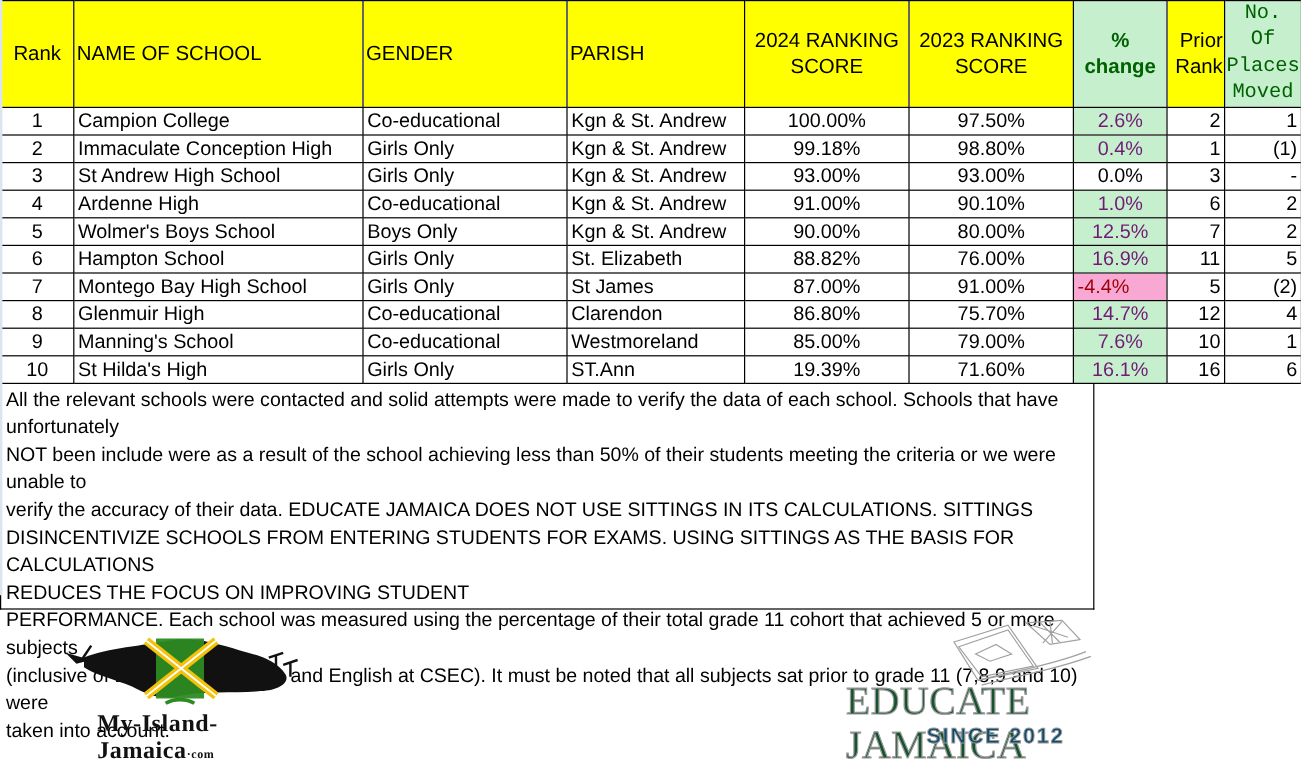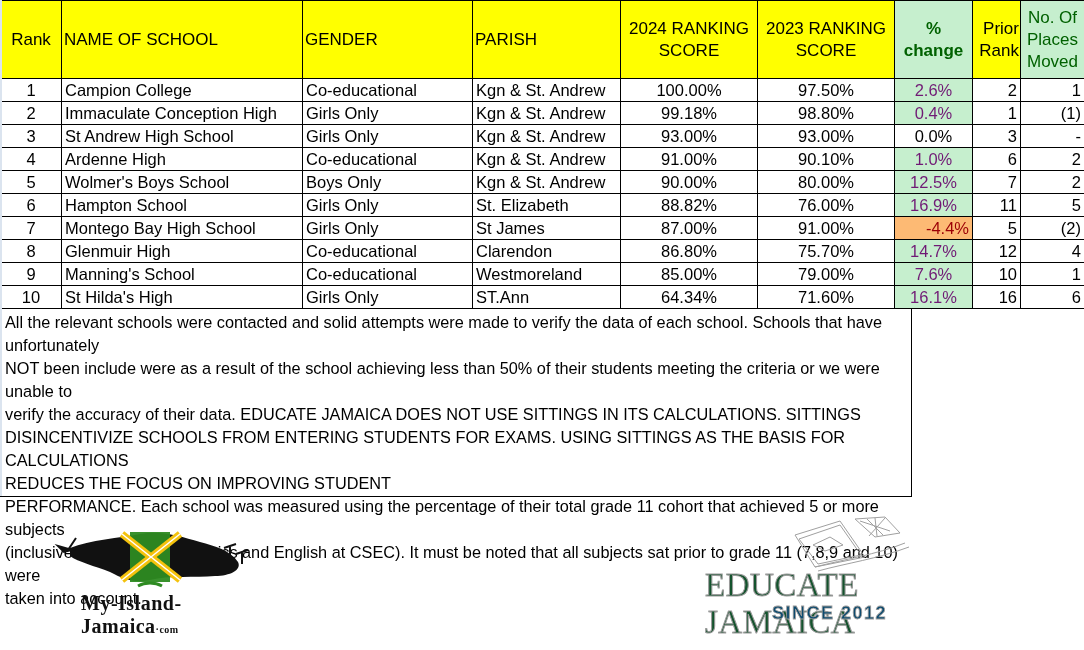--- a/index.html
+++ b/index.html
@@ -12,21 +12,21 @@
     table.rank-table { border-collapse: collapse; table-layout: fixed; width: 1084px; }
     table.rank-table th, table.rank-table td { border: 1px solid #000; font-weight: normal; overflow: hidden; white-space: nowrap; }
     table.rank-table th { background: #ffff00; height: 78px; font-size: 17px; line-height: 22px; vertical-align: middle; padding: 0 2px; }
     table.rank-table th.green { background: #c6efce; color: #006100; }
     table.rank-table th.wrap { white-space: normal; }
     table.rank-table td { height: 23px; font-size: 16.5px; line-height: 21px; padding: 0 3px; }
     .c { text-align: center; }
     .l { text-align: left; }
     .r { text-align: right; }
     td.pos { background: #c6efce; color: #701a75; text-align: center; }
-    td.neg { background: #fdba74; color: #9c0006; text-align: right; }
+    td.neg { background: #f9a8d4; color: #9c0006; text-align: left; }
     td.zero { text-align: center; }
 
     .notes { width: 912px; border: 1px solid #000; border-top: none; height: 188px; padding: 2px 4px; font-size: 16.3px; line-height: 23px; }
 
     .logo-left { position: absolute; left: 30px; top: 520px; width: 240px; height: 100px; }
     .logo-left .brand { position: absolute; left: 6px; top: 72px; font-family: "Liberation Serif", serif; font-size: 20px; font-weight: bold; letter-spacing: 0.5px; color: #111; margin-left: 45px; }
     .logo-left .brand small { font-size: 10px; }
 
     .logo-right { position: absolute; left: 700px; top: 515px; width: 300px; height: 115px; }
     .logo-right .brand { position: absolute; left: 5px; top: 52px; font-family: "Liberation Serif", serif; font-size: 33px; color: #14532d; -webkit-text-stroke: 1px #9a9a9a; letter-spacing: 0.5px; }
@@ -51,21 +51,21 @@
     <thead>
       <tr>
         <th class="c">Rank</th>
         <th class="l">NAME OF SCHOOL</th>
         <th class="l">GENDER</th>
         <th class="l">PARISH</th>
         <th class="c wrap">2024 RANKING SCORE</th>
         <th class="c wrap">2023 RANKING SCORE</th>
         <th class="c wrap green" style="padding:0 8px;font-weight:bold;">% change</th>
         <th class="r wrap" style="padding:0 1px;">Prior Rank</th>
-        <th class="c wrap green" style="padding:0 1px;">No. Of Places Moved</th>
+        <th class="c wrap green" style="padding:0 1px;font-family:Liberation Mono, monospace;">No. Of Places Moved</th>
       </tr>
     </thead>
     <tbody id="rows">
 
   <tr>
     <td class="c">1</td>
     <td class="l">Campion College</td>
     <td class="l">Co-educational</td>
     <td class="l">Kgn &amp; St. Andrew</td>
     <td class="c">100.00%</td>
@@ -169,21 +169,21 @@
     <td class="pos">7.6%</td>
     <td class="r">10</td>
     <td class="r">1</td>
   </tr>
 
   <tr>
     <td class="c">10</td>
     <td class="l">St Hilda's High</td>
     <td class="l">Girls Only</td>
     <td class="l">ST.Ann</td>
-    <td class="c">64.34%</td>
+    <td class="c">19.39%</td>
     <td class="c">71.60%</td>
     <td class="pos">16.1%</td>
     <td class="r">16</td>
     <td class="r">6</td>
   </tr>
 </tbody>
   </table>
 
   <div class="notes" id="notes">
       <div>All the relevant schools were contacted and solid attempts were made to verify the data of each school. Schools that have unfortunately</div>

